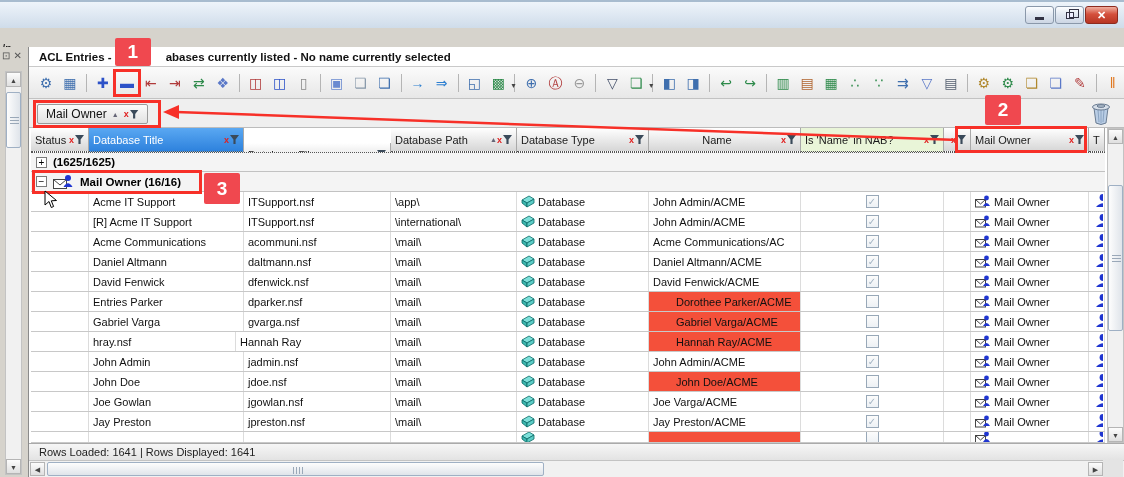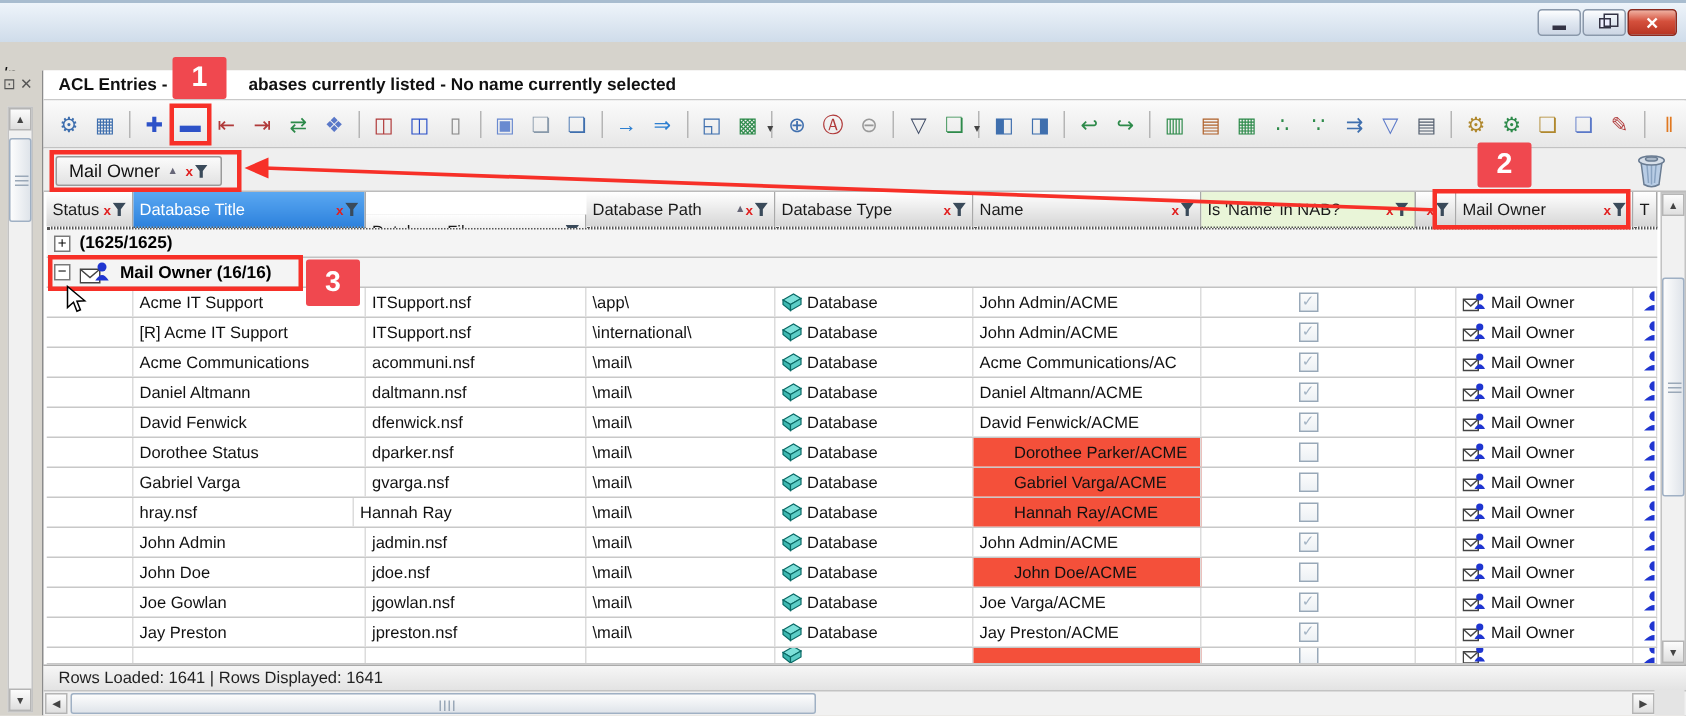--- a/index.html
+++ b/index.html
@@ -263,21 +263,21 @@
             </span>
   </div>
           <div class="hcell" style="width: 132px;">
     <span class="lbl">Database Type</span>
 
     <span class="fico">
               <span class="fx">x</span>
               <span class="ff"></span>
             </span>
   </div>
-          <div class="hcell" style="width: 152px;">
+          <div class="hcell" style="width: 152px; text-align: center;">
     <span class="lbl">Name</span>
 
     <span class="fico">
               <span class="fx">x</span>
               <span class="ff"></span>
             </span>
   </div>
           <div class="hcell green" style="width: 143px;">
     <span class="lbl">Is 'Name' in NAB?</span>
 
@@ -520,21 +520,21 @@
       <span>
         <svg width="10" height="15" viewBox="0 0 10 15">
           <circle cx="10" cy="4.5" r="3.4" fill="#1f35d0"></circle>
           <path d="M3 14 Q10 6.5 17 14 Z" fill="#1f35d0"></path>
         </svg>
       </span>
     </div>
   </div>
           <div class="drow">
     <div class="dcell c-status"></div>
-    <div class="dcell c-title">Dorothee Status</div>
+    <div class="dcell c-title">Entries Parker</div>
     <div class="dcell c-file">dparker.nsf</div>
     <div class="dcell c-path">\mail\</div>
     <div class="dcell c-type">
       <span>
         <svg width="14" height="13" viewBox="0 0 14 13" style="vertical-align:-2px;">
           <path d="M1 5 L8 1 L13 4 L6 8 Z" fill="#7de0da" stroke="#0a6a66" stroke-width="0.8"></path>
           <path d="M1 5 L1 8 L6 12 L6 8 Z" fill="#3cb8b0" stroke="#0a6a66" stroke-width="0.8"></path>
           <path d="M6 8 L6 12 L13 8 L13 4 Z" fill="#5cccc6" stroke="#0a6a66" stroke-width="0.8"></path>
         </svg>
       </span>

